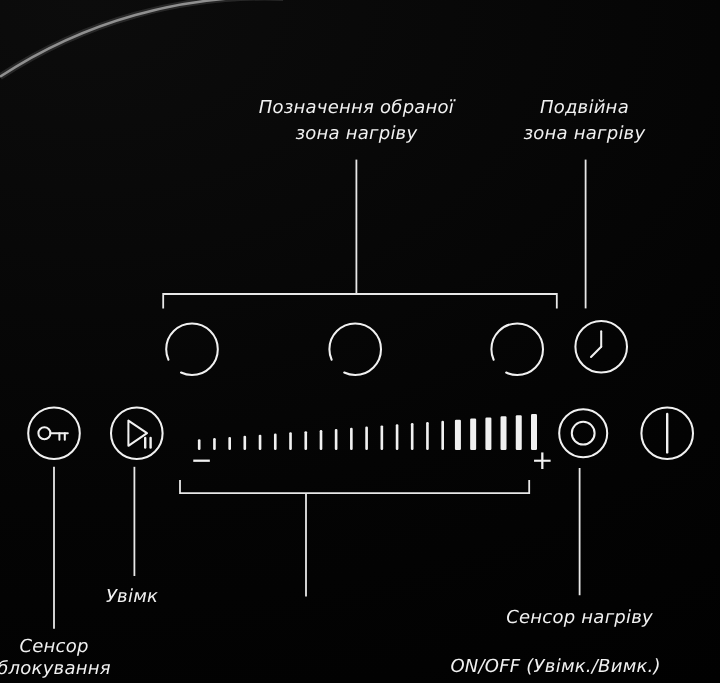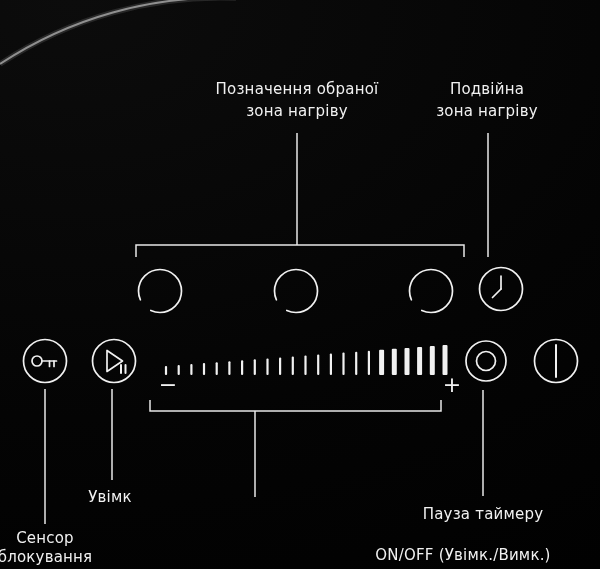--- a/index.html
+++ b/index.html
@@ -7,20 +7,21 @@
     --text:#f1f1f1;
     --line:#e8e8e8;
     --arc:#8f8f8f;
   }
   html,body{margin:0;padding:0;background:#000;}
   .stage{
     position:relative;width:600px;height:569px;overflow:hidden;
     background:radial-gradient(1100px 760px at 12% 0%, #0c0c0c 0%, #040404 55%, #000 100%);
     font-family:"DejaVu Sans","Liberation Sans",sans-serif;
     color:var(--text);
+    font-style:italic;
   }
   svg.canvas{position:absolute;left:0;top:0;}
   .ln{stroke:var(--line);stroke-width:1.5;fill:none;}
   .icn{stroke:var(--text);stroke-width:1.7;fill:none;stroke-linecap:round;stroke-linejoin:round;}
   .label{
     position:absolute;transform:translateX(-50%);
     text-align:center;font-size:15px;line-height:22px;white-space:nowrap;
     letter-spacing:.2px;
   }
   .label.small-lh{line-height:19px;}
@@ -132,21 +133,21 @@
   </div>
 
   <div class="sign" style="left:168px;top:374px">−</div>
   <div class="sign" style="left:452px;top:374px">+</div>
 
   <div class="label" style="left:110px;top:486px">Увімк</div>
 
   <div class="label" style="left:255px;top:514px">
   </div>
 
-  <div class="label" style="left:483px;top:503px">Пауза таймеру</div>
+  <div class="label" style="left:483px;top:503px">Сенсор нагріву</div>
 
   <div class="label" style="left:463px;top:544px">ON/OFF (Увімк./Вимк.)</div>
 
   <div class="label small-lh" style="left:45px;top:529px">
     <div>Сенсор</div>
     <div>блокування</div>
   </div>
 
 </div>
 

